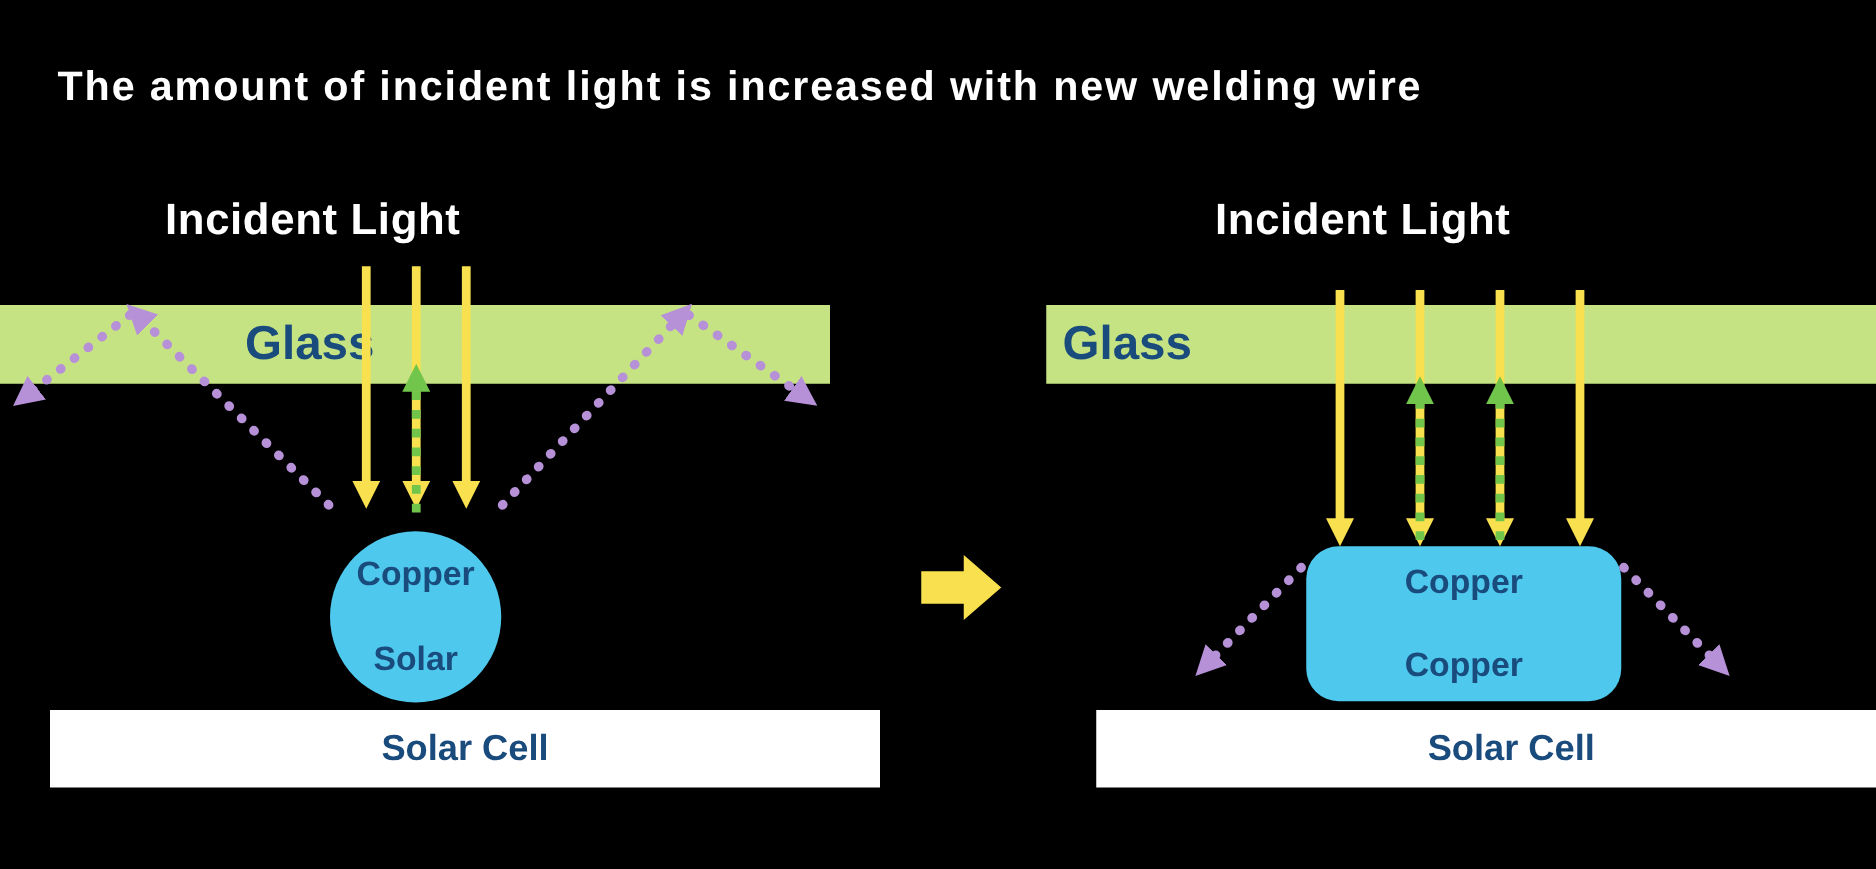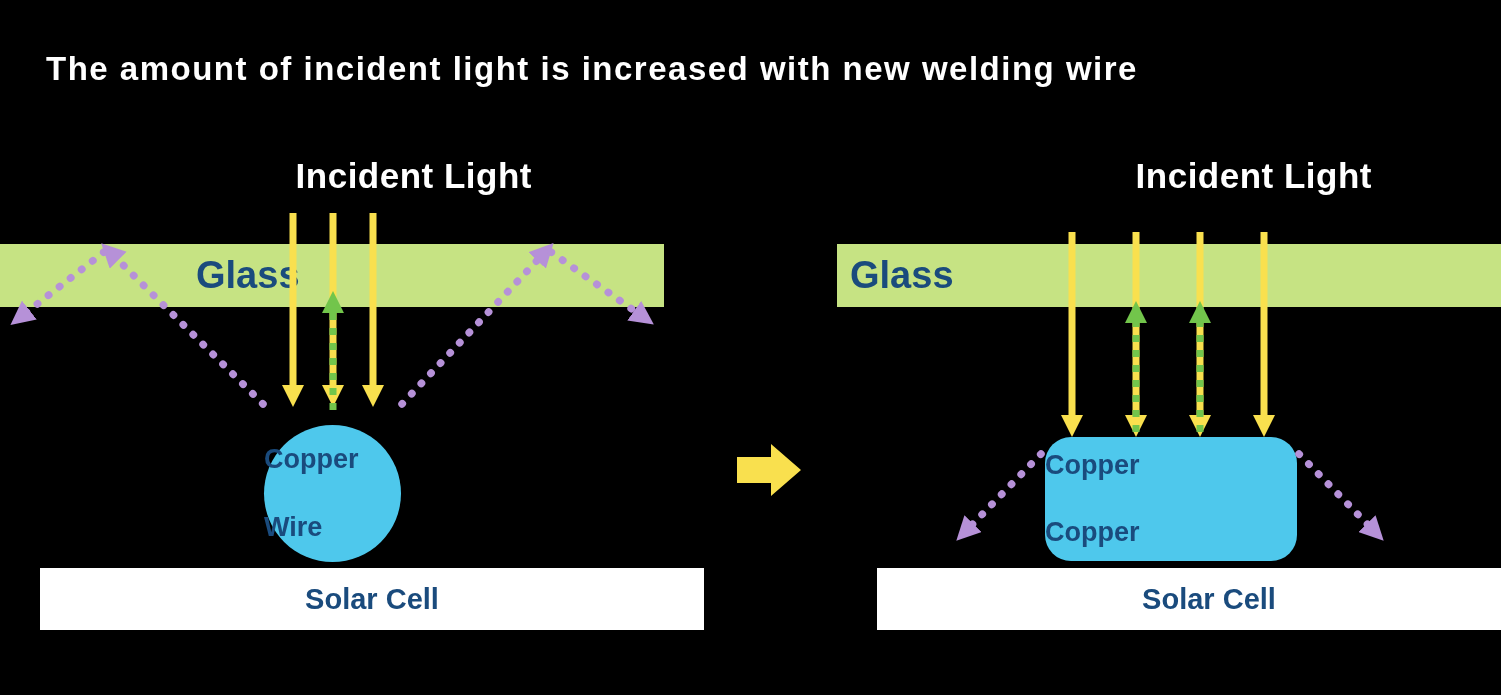--- a/index.html
+++ b/index.html
@@ -8,21 +8,21 @@
     background:var(--background,#000);
     font-family:"Liberation Sans","DejaVu Sans",sans-serif;
     overflow:hidden;
   }
   .title {
     position:absolute; top:50px; left:0; width:100%;
     text-align:left; color:var(--title-text,#fff);
     font-size:33px; font-weight:700; letter-spacing:1.5px;padding-left:46px;
   }
   .incident-label {
-    position:absolute; top:156px; width:400px; text-align:right;
+    position:absolute; top:156px; width:400px; text-align:left;
     color:var(--title-text,#fff); font-size:35px; font-weight:700; letter-spacing:0.5px;
   }
   #il-left { left:132px; }
   #il-right { left:972px; }
   .glass-bar {
     position:absolute; top:244px; width:664px; height:63px;
     background:var(--glass-fill,#c6e383);
   }
   #glass-left { left:0; }
   #glass-right { left:837px; }
@@ -35,21 +35,21 @@
   .solar-bar {
     position:absolute; top:568px; width:664px; height:62px;
     background:var(--solar-cell-fill,#fff);
     display:flex; align-items:center; justify-content:center;
     color:var(--label-dark-blue,#1a4b7d); font-size:29px; font-weight:700;margin-left:40px;
   }
   #solar-left { left:0; }
   #solar-right { left:837px; }
   .conductor {
     position:absolute; background:var(--copper-fill,#4ec8ec);
-    display:flex; flex-direction:column; align-items:flex-start; justify-content:center;
+    display:flex; flex-direction:column; align-items:center; justify-content:center;
     color:var(--label-dark-blue,#1a4b7d); font-size:27px; font-weight:700; line-height:1.3;
     text-align:center;
     gap:32px;
   }
   #copper-wire { left:264px; top:425px; width:137px; height:137px; border-radius:50%; }
   #copper-ribbon { left:1045px; top:437px; width:252px; height:124px; border-radius:26px; }
   .overlay { position:absolute; left:0; top:0; pointer-events:none; }
   .ray-yellow { stroke:var(--yellow-arrow,#f9e04e); stroke-width:7; }
   .ray-purple { stroke:var(--purple-arrow,#b691d8); stroke-width:7.5;
                 stroke-linecap:round; stroke-dasharray:0.5 13.5; }
@@ -62,21 +62,21 @@
 
 <div class="canvas">
 
   <div class="title">The amount of incident light is increased with new welding wire</div>
 
   <div class="incident-label" id="il-left">Incident Light</div>
   <div class="glass-bar" id="glass-left"></div>
   <div class="glass-label" id="glass-label-left">Glass</div>
   <div class="conductor" id="copper-wire">
     <span>Copper</span>
-    <span>Wire</span>
+    <span>Solar</span>
   </div>
   <div class="solar-bar" id="solar-left">
     <span>Solar Cell</span>
   </div>
 
   <div class="incident-label" id="il-right">Incident Light</div>
   <div class="glass-bar" id="glass-right"></div>
   <div class="glass-label" id="glass-label-right">Glass</div>
   <div class="conductor" id="copper-ribbon">
     <span>Copper</span>

